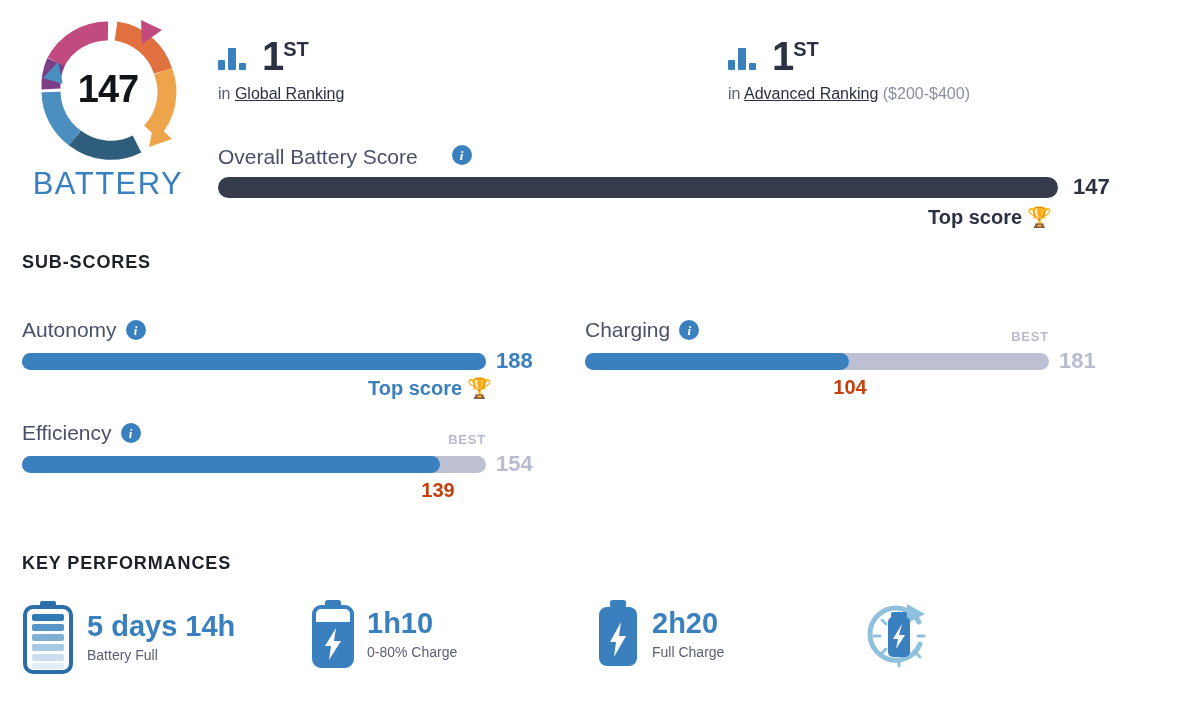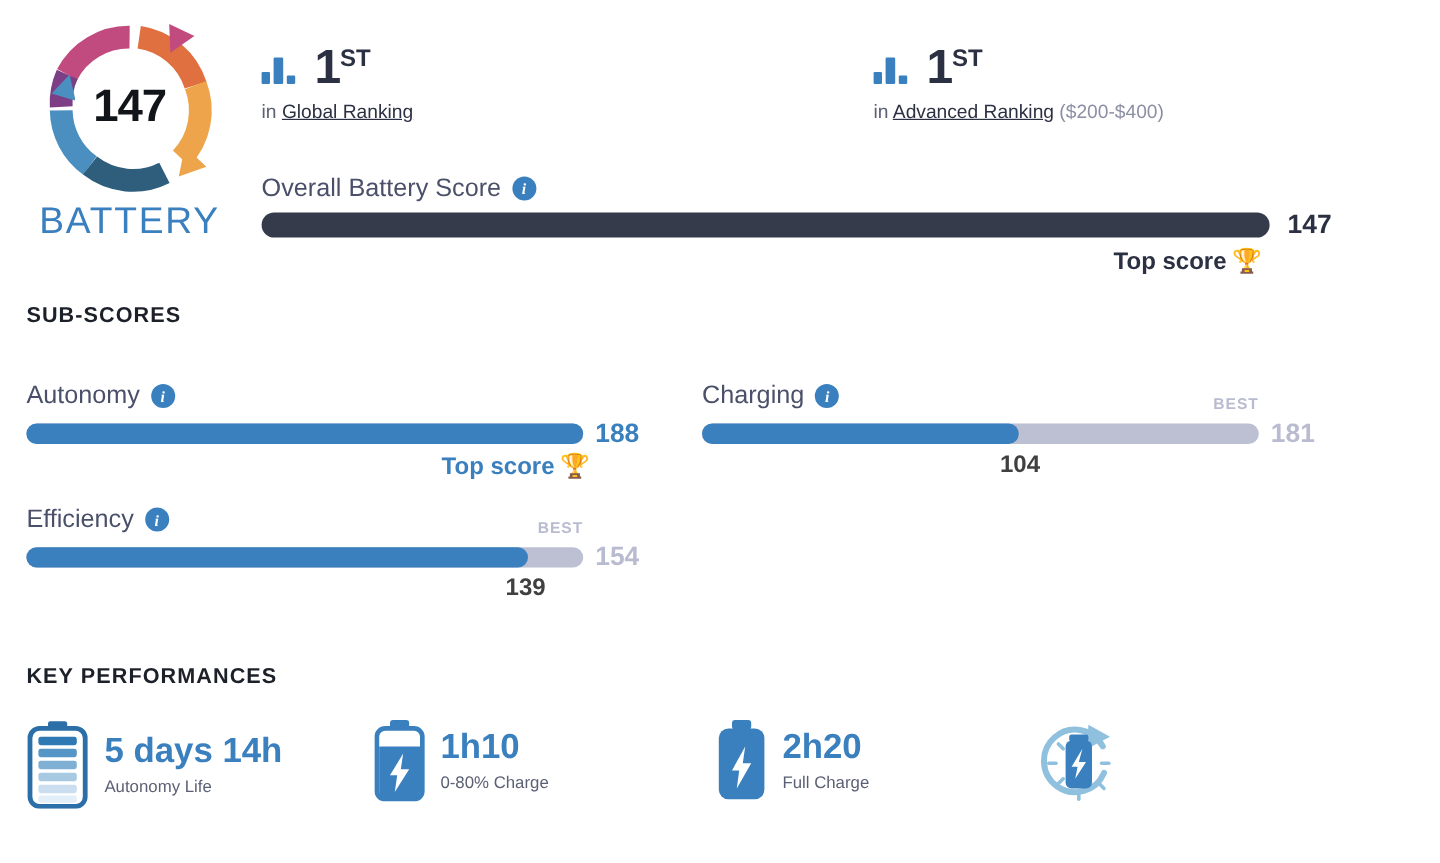--- a/index.html
+++ b/index.html
@@ -51,21 +51,21 @@
   }
   .rank-pos sup { font-size: 20px; vertical-align: super; letter-spacing: 0; }
   .rank-sub { margin-top: 9px; font-size: 16px; color: #5b6075; white-space: nowrap; }
   .rank-sub .lnk { color: #2b3142; text-decoration: underline; }
   .rank-sub .pricerange { color: #8a8fa3; }
 
   
   .overall-label {
     position: absolute; left: 218px; top: 145px;
     font-size: 21px; color: #4a5069;
-    display: flex; align-items: center;
+    display: flex; align-items: flex-start; gap: 25px;
   }
   .info {
     display: inline-flex; align-items: center; justify-content: center;
     width: 20px; height: 20px; border-radius: 50%;
     background: #3a80bf; color: #fff;
     font-size: 13px; font-style: italic; font-weight: bold;
     font-family: "Liberation Serif", serif;
     margin-left: 9px; line-height: 1;
   }
   .overall-bar {
@@ -112,21 +112,21 @@
   .m-track.full-w { width: 464px; }
   .m-track.short-w { width: 464px; }
   .m-fill { height: 17px; border-radius: 9px; background: #3a80bf; }
   .m-score-right {
     position: absolute; top: 30px; font-size: 22px; font-weight: bold;
   }
   .m-score-blue { color: #3a7fbe; }
   .m-score-grey { color: #b9bcd0; }
   .m-score-below {
     position: absolute; top: 58px;
-    font-size: 20px; font-weight: bold; color: #404040;
+    font-size: 20px; font-weight: bold; color: #c2410c;
     transform: translateX(-50%);
   }
   .m-topscore {
     position: absolute; top: 58px;
     font-size: 20px; font-weight: bold; color: #3a7fbe;
     white-space: nowrap; transform: translateX(-50%);
   }
 
   
   .perf { position: absolute; top: 600px; display: flex; align-items: center; }
@@ -276,21 +276,21 @@
         <rect x="10" y="14" width="32" height="7" rx="2" fill="#2f7ab5"></rect>
         <rect x="10" y="24" width="32" height="7" rx="2" fill="#5596c6"></rect>
         <rect x="10" y="34" width="32" height="7" rx="2" fill="#7fb0d4"></rect>
         <rect x="10" y="44" width="32" height="7" rx="2" fill="#a8c9e2"></rect>
         <rect x="10" y="54" width="32" height="7" rx="2" fill="#cadef0"></rect>
         <rect x="10" y="63" width="32" height="6" rx="2" fill="#e2eef8"></rect>
       </svg>
     </div>
     <div class="perf-text">
       <div class="perf-value">5 days 14h</div>
-      <div class="perf-label">Autonomy Life</div>
+      <div class="perf-label">Battery Full</div>
     </div>
   </div>
 
   <div class="perf perf-2">
     <div class="perf-icon">
       <svg width="42" height="68" viewBox="0 0 42 68" aria-hidden="true">
         <rect x="13" y="0" width="16" height="8" rx="2.5" fill="#3a80bf"></rect>
         <rect x="2" y="7" width="38" height="59" rx="7" fill="none" stroke="#3a80bf" stroke-width="4"></rect>
         <path d="M4 22 h34 v38 a6 6 0 0 1 -6 6 h-22 a6 6 0 0 1 -6 -6 z" fill="#3a80bf"></path>
         <polygon points="24,28 13,46 19,46 17,60 29,41 22,41" fill="#ffffff"></polygon>

